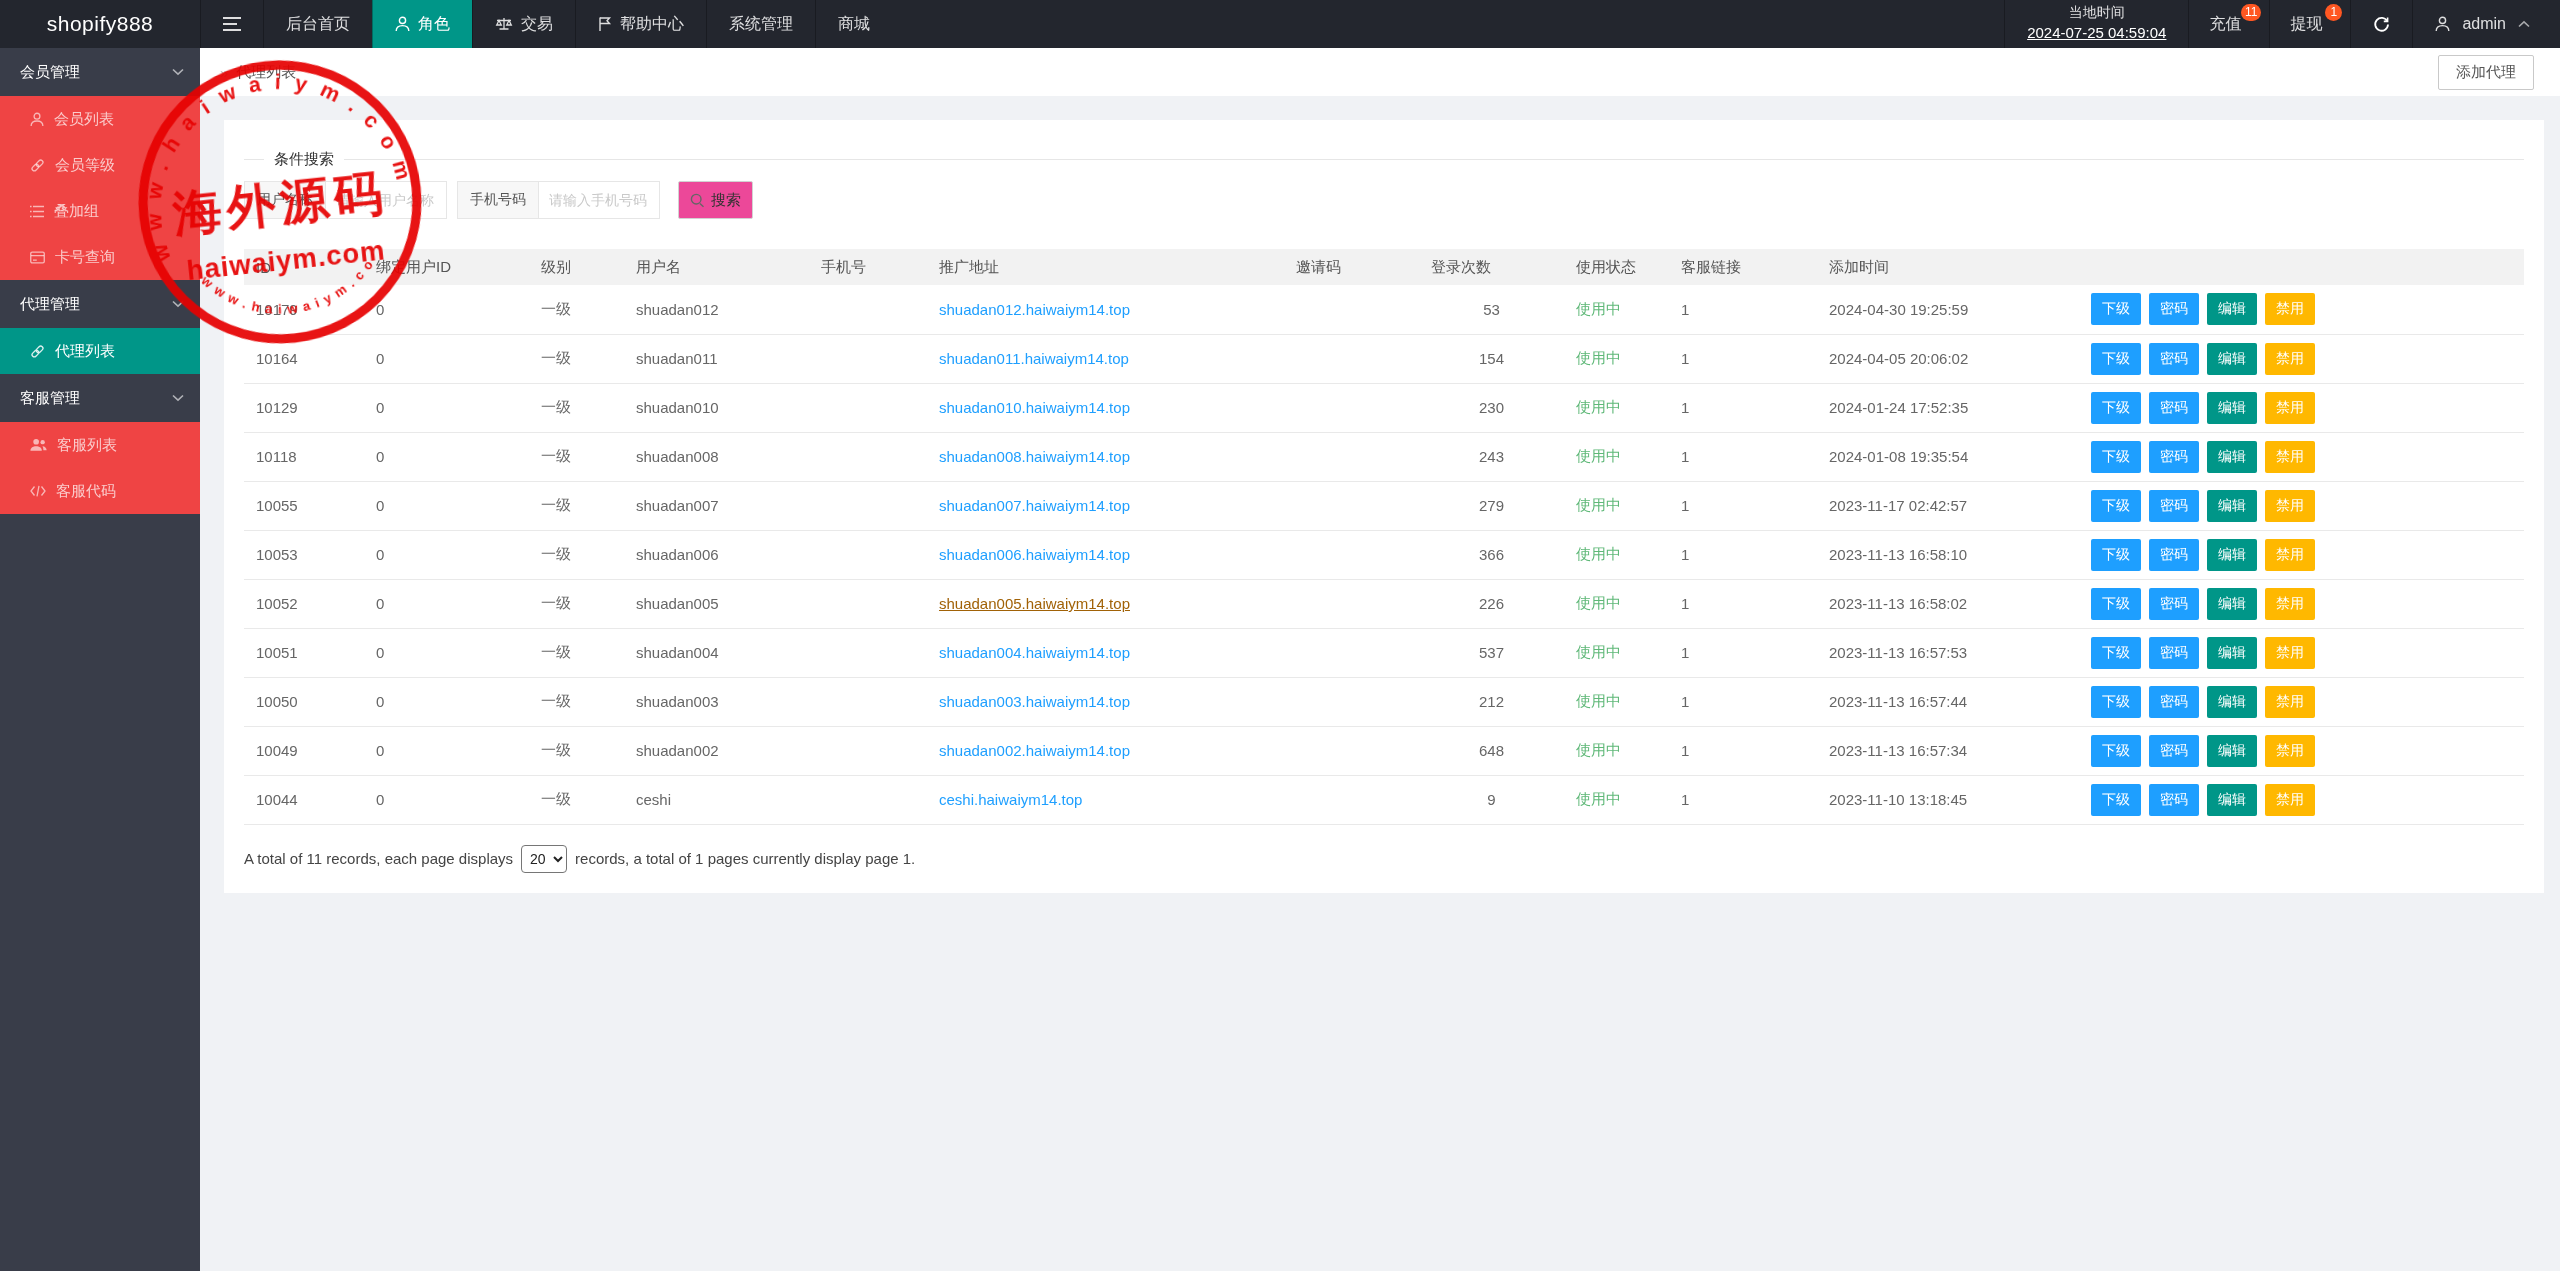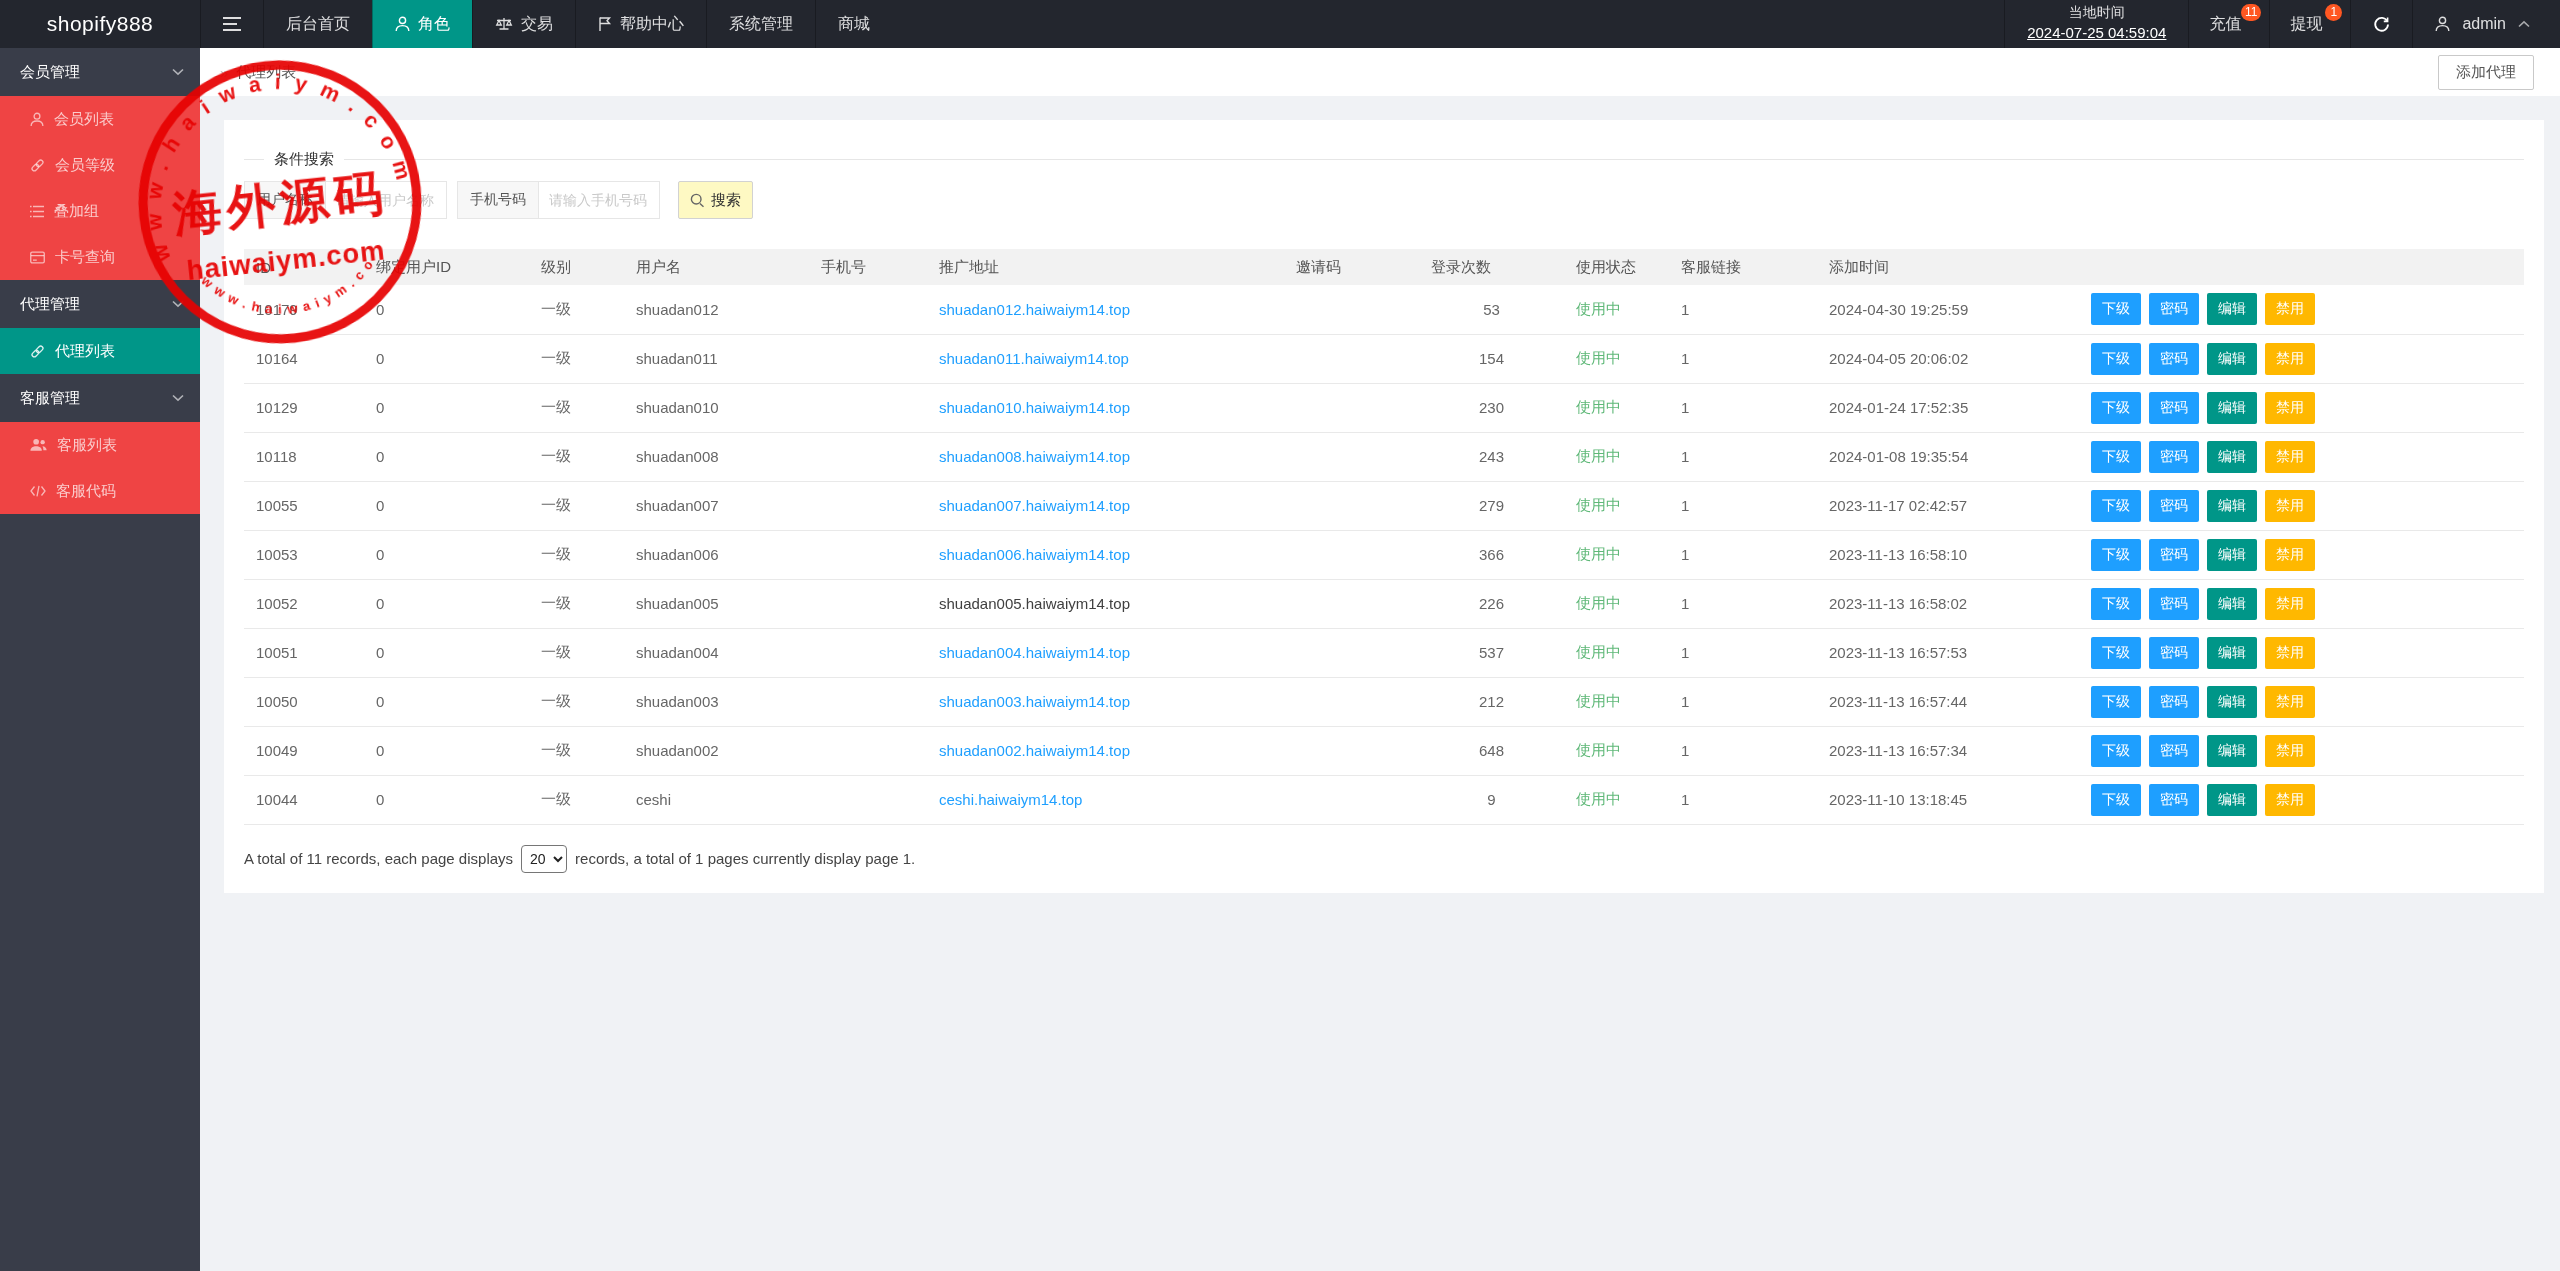--- a/index.html
+++ b/index.html
@@ -40,21 +40,21 @@
   .card{background:#fff;min-height:752px;padding:2px 20px 20px;}
 
   
   fieldset.search-field{border:none;border-top:1px solid #E6E6E6;margin:28px 0 0;padding:0;}
   fieldset.search-field legend{margin-left:20px;padding:0 10px;font-size:15px;color:#333;}
   .search-row{display:flex;align-items:center;margin-top:12px;}
   .input-group{display:flex;border:1px solid #E6E6E6;height:38px;margin-right:10px;background:#fff;}
   .input-group label{background:#F7F7F7;border-right:1px solid #E6E6E6;display:flex;align-items:center;padding:0 12px;font-size:14px;color:#555;white-space:nowrap;}
   .input-group input{border:none;outline:none;width:120px;padding:0 10px;font-size:14px;color:#333;}
   ::placeholder{color:#C9C9C9;}
-  .search-btn{margin-left:8px;height:38px;display:flex;align-items:center;gap:6px;background:#fef9c3;border:1px solid #D2D2D2;border-radius:2px;padding:0 11px;font-size:15px;color:#333;cursor:pointer;}
+  .search-btn{margin-left:8px;height:38px;display:flex;align-items:center;gap:6px;background:#ec4899;border:1px solid #D2D2D2;border-radius:2px;padding:0 11px;font-size:15px;color:#333;cursor:pointer;}
 
   
   table{width:100%;border-collapse:collapse;margin-top:30px;table-layout:fixed;}
   th{background:#F2F2F2;height:36px;text-align:left;font-weight:400;font-size:15px;color:#555;padding:0 12px;white-space:nowrap;overflow:hidden;}
   td{height:49px;font-size:15px;color:#666;padding:0 12px;border-bottom:1px solid #E9E9E9;white-space:nowrap;overflow:hidden;}
   td.link{color:#1E9FFF;cursor:pointer;}
   td.num{text-align:center;}
   td.status{color:#5FB878;}
   td.actions{padding-left:22px;overflow:visible;}
   .row-btn{height:32px;padding:0 11px;margin-right:8px;border:none;border-radius:2px;color:#fff;font-size:14px;cursor:pointer;}
@@ -374,21 +374,21 @@
               <td>1</td>
               <td>2023-11-13 16:58:10</td>
               <td class="actions"><button class="row-btn" style="background: rgb(30, 159, 255);">下级</button><button class="row-btn" style="background: rgb(30, 159, 255);">密码</button><button class="row-btn" style="background: rgb(0, 150, 136);">编辑</button><button class="row-btn" style="background: rgb(255, 184, 0);">禁用</button></td>
             </tr>
             <tr>
               <td>10052</td>
               <td>0</td>
               <td>一级</td>
               <td>shuadan005</td>
               <td></td>
-              <td class="link" style="color: #404040;">shuadan005.haiwaiym14.top</td>
+              <td class="link" style="color: #a16207; text-decoration: underline;">shuadan005.haiwaiym14.top</td>
               <td></td>
               <td class="num">226</td>
               <td class="status" style="color: rgb(95, 184, 120);">使用中</td>
               <td>1</td>
               <td>2023-11-13 16:58:02</td>
               <td class="actions"><button class="row-btn" style="background: rgb(30, 159, 255);">下级</button><button class="row-btn" style="background: rgb(30, 159, 255);">密码</button><button class="row-btn" style="background: rgb(0, 150, 136);">编辑</button><button class="row-btn" style="background: rgb(255, 184, 0);">禁用</button></td>
             </tr>
             <tr>
               <td>10051</td>
               <td>0</td>

